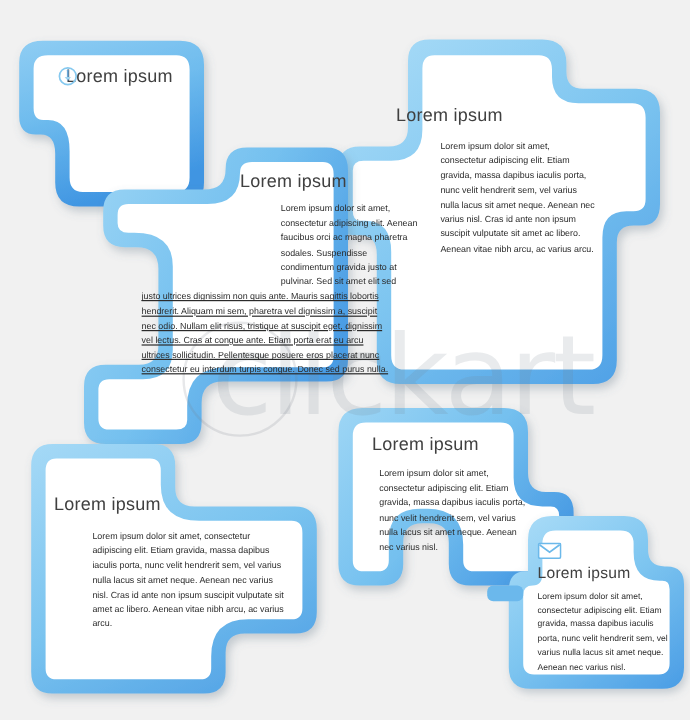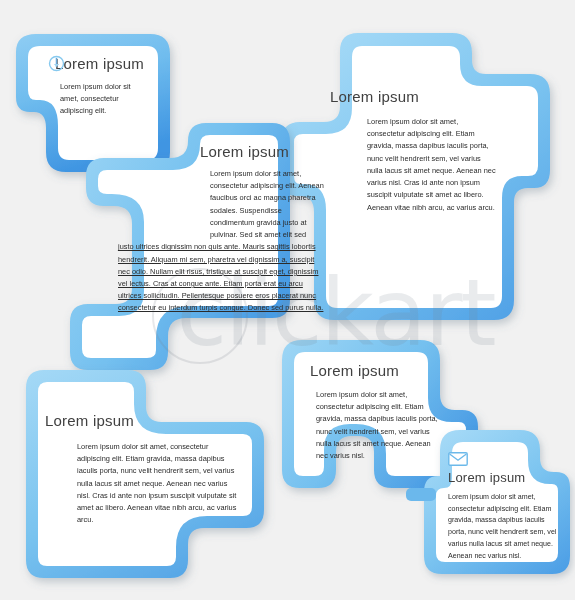--- a/index.html
+++ b/index.html
@@ -44,21 +44,21 @@
     font-family:"Liberation Sans", sans-serif;
   }
   .icon-row{display:flex;align-items:center;gap:7px;}
 
   
   #b1{left:48px;top:55px;width:118px;}
   #b1 .body-txt{margin-top:9px;margin-left:12px;width:72px;}
 
   #b2{left:200px;top:143px;width:205px;}
   #b2 .body-txt{margin-top:8px;}
-  #b2 .t-a{margin-left:10px;width:118px;}
+  #b2 .t-a{margin-left:34px;width:118px;}
   #b2 .t-b{margin-left:-82px;width:210px;margin-top:0;text-decoration:underline;}
   #b2 .t-c{margin-left:-122px;width:180px;margin-top:0;}
 
   #b3{left:330px;top:88px;width:185px;}
   #b3 .body-txt{margin-top:11px;margin-left:37px;width:130px;}
 
   #b4{left:45px;top:412px;width:220px;}
   #b4 .body-txt{margin-top:12px;margin-left:32px;width:165px;}
 
   #b5{left:310px;top:362px;width:180px;}
@@ -257,21 +257,20 @@
     <div class="icon-row">
       <span class="ico">
         <svg width="17" height="17" viewBox="0 0 17 17">
           <circle cx="8.5" cy="8.5" r="7" fill="none" stroke="#86c9ef" stroke-width="1.4"></circle>
           <path d="M8.5 3.6 L8.5 11.4" stroke="#6aa8d8" stroke-width="1.5" stroke-linecap="round"></path>
           <path d="M5.9 9.1 Q8.5 13.4 11.1 9.1 Z" fill="#9fd4f1"></path>
         </svg>
       </span>
       <span class="head">Lorem ipsum</span>
     </div>
-    <div class="body-txt">Lorem ipsum dolor sit amet, consectetur adipiscing elit.</div>
   </div>
 
   <div class="block" id="b2">
     <div class="head">Lorem ipsum</div>
     <div class="body-txt t-a">Lorem ipsum dolor sit amet, consectetur adipiscing elit. Aenean faucibus orci ac magna pharetra sodales. Suspendisse condimentum gravida justo at pulvinar. Sed sit amet elit sed</div>
     <div class="body-txt t-b">justo ultrices dignissim non quis ante. Mauris sagittis lobortis hendrerit. Aliquam mi sem, pharetra vel dignissim a, suscipit nec odio. Nullam elit risus, tristique at suscipit eget, dignissim vel lectus. Cras at congue ante. Etiam porta erat eu arcu ultrices sollicitudin. Pellentesque posuere eros placerat nunc consectetur eu interdum turpis congue. Donec sed purus nulla.</div>
   </div>
 
   <div class="block" id="b3">
     <div class="head">Lorem ipsum</div>

